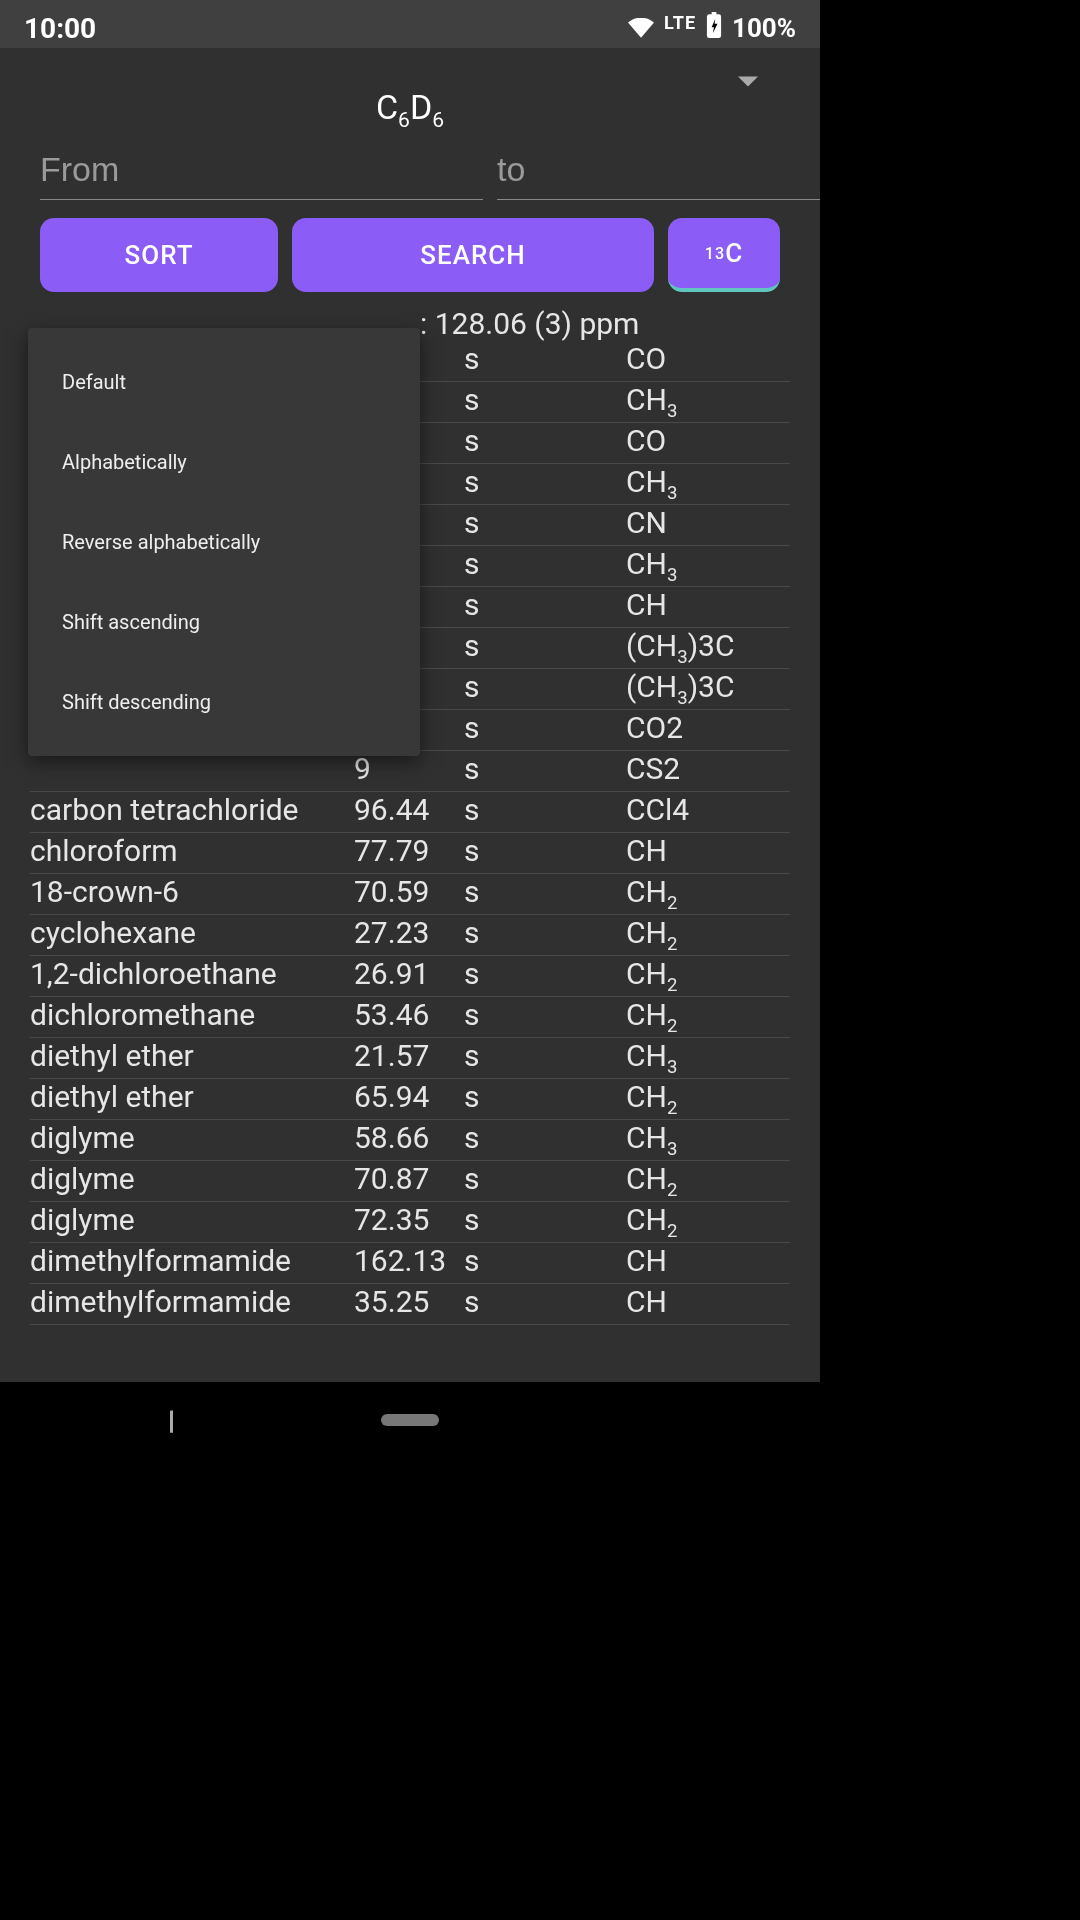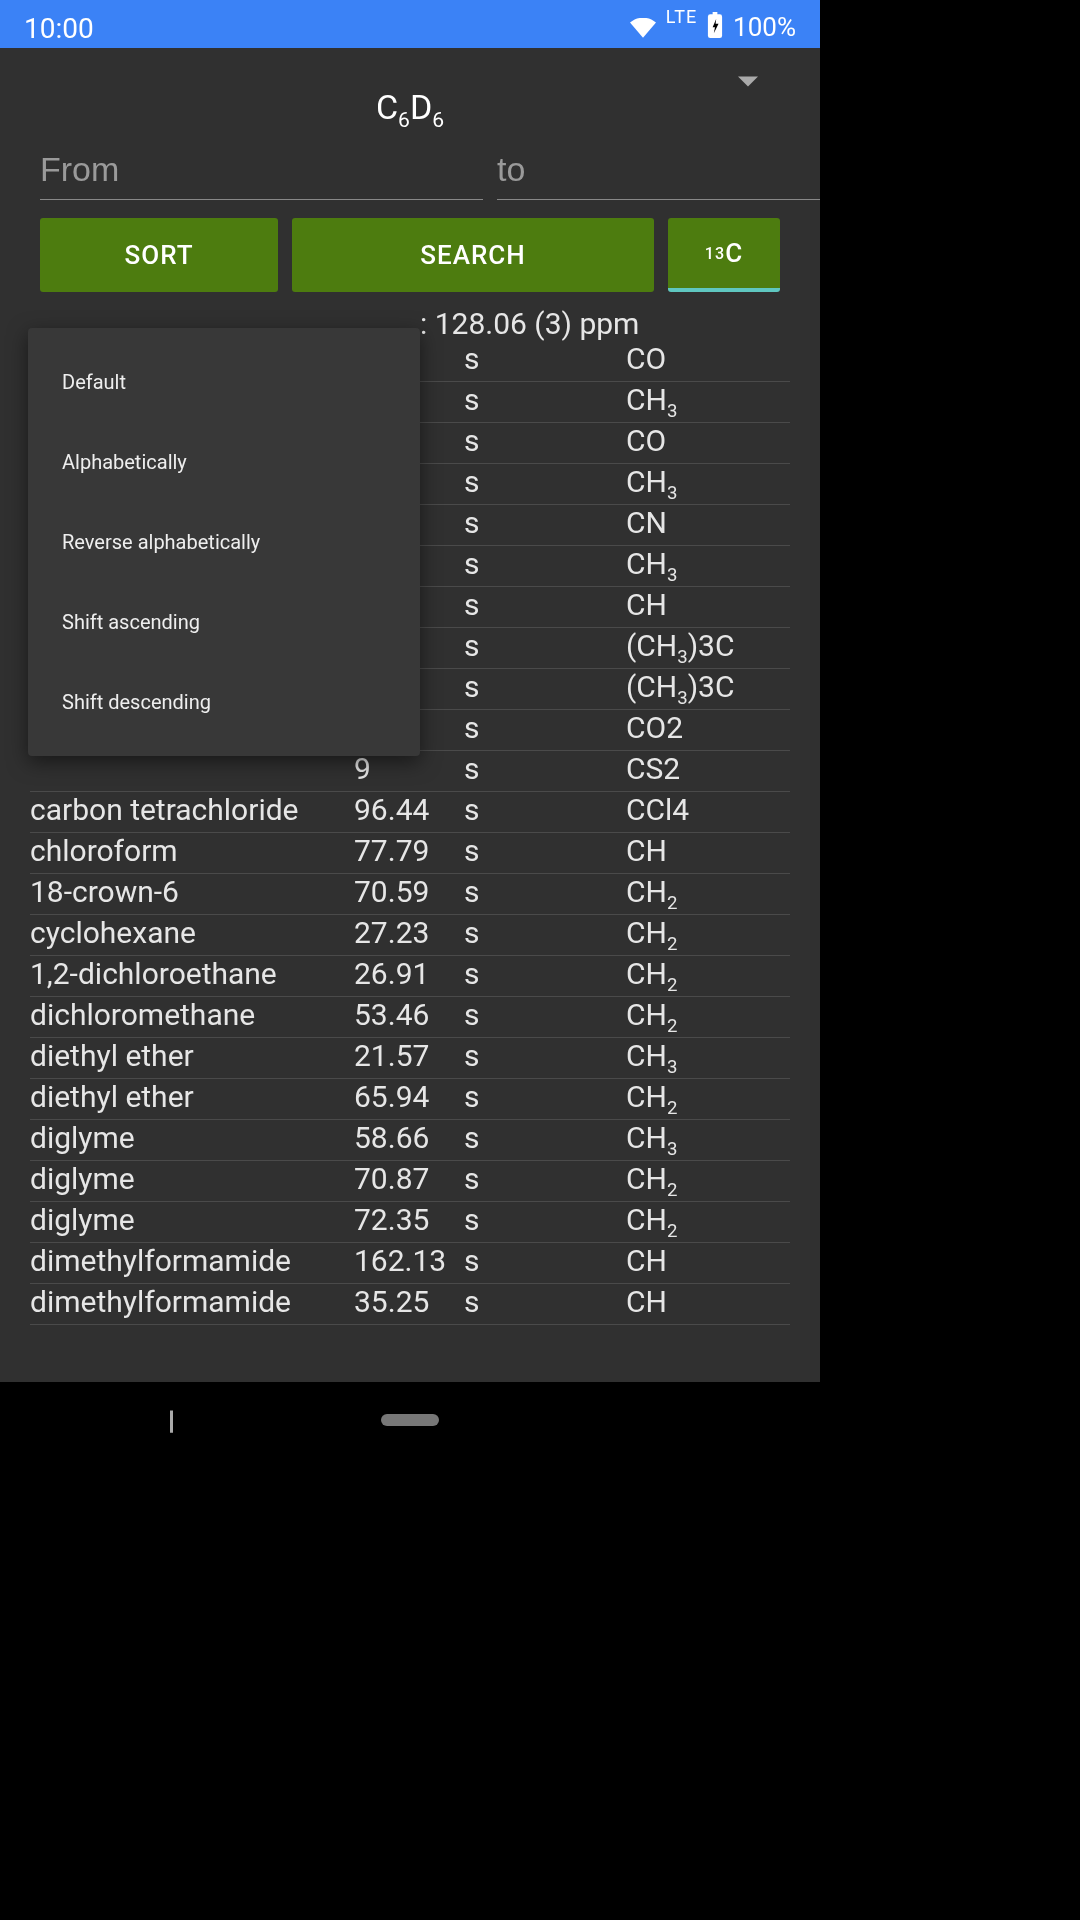--- a/index.html
+++ b/index.html
@@ -8,30 +8,30 @@
     height: 1458px;
     background: #000;
     font-family: Roboto, "Helvetica Neue", Arial, sans-serif;
     color: #e6e6e6;
     overflow: hidden;
     position: relative;
   }
   
   .status-bar {
     height: 56px;
-    background: #3b82f6;
+    background: #404040;
     display: flex;
     align-items: center;
     justify-content: space-between;
     padding: 0 24px;
     font-size: 28px;
-    font-weight: 400;
+    font-weight: 700;
     color: #fff;
   }
-  .status-right { display: flex; align-items: flex-start; gap: 10px; }
+  .status-right { display: flex; align-items: center; gap: 10px; }
   .status-right .lte { font-size: 18px; letter-spacing: 1px; position: relative; top:-6px;}
   .status-right .batt-pct { font-size: 26px; }
 
   
   .app {
     position: absolute;
     left: 0; right: 0;
     top: 48px;
     bottom: 76px;
     background: #303030;
@@ -83,30 +83,30 @@
   }
   .range-field::placeholder { color: #9a9a9a; }
 
   
   .button-row {
     display: flex;
     gap: 14px;
     padding: 0 40px;
   }
   .btn {
-    background: #4d7c0f;
+    background: #8b5cf6;
     color: #fff;
     font-size: 26px;
     font-weight: 500;
     letter-spacing: 1px;
     display: flex;
     align-items: center;
     justify-content: center;
     height: 74px;
-    border-radius: 3px;
+    border-radius: 14px;
   }
   .btn-sort  { flex: 0 0 238px; }
   .btn-search{ flex: 1 1 auto; }
   .btn-nuc   {
     flex: 0 0 112px;
     border-bottom: 4px solid #5fc7c0;
     font-weight: 500;
   }
   .btn-nuc sup { font-size: 0.62em; }
 

